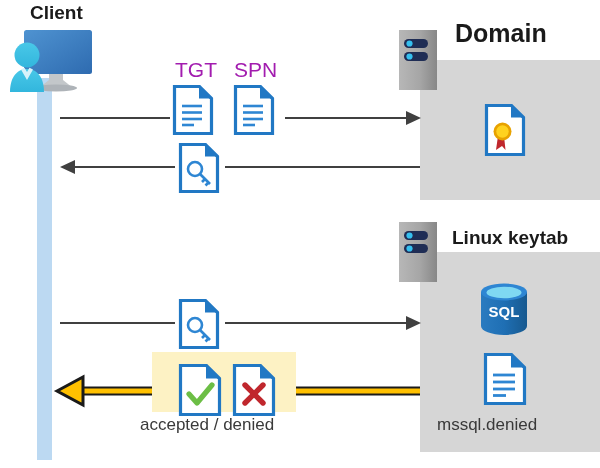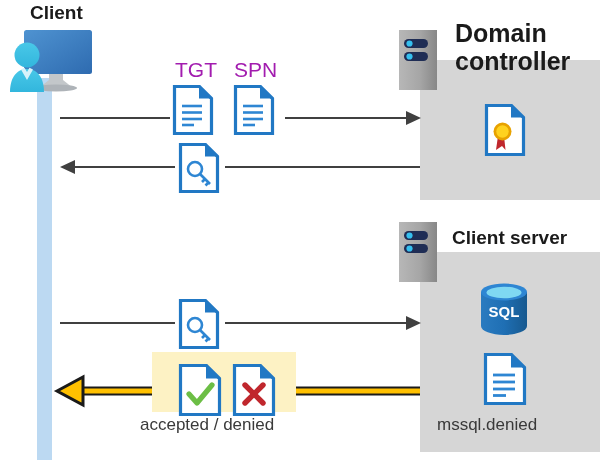--- a/index.html
+++ b/index.html
@@ -202,21 +202,20 @@
     </defs>
     <rect x="0" y="0" width="38" height="60" fill="url(#twrGrad1)"></rect>
     <rect x="5" y="9" width="24" height="9" rx="4.5" fill="#1f2d55"></rect>
     <rect x="5" y="22" width="24" height="9" rx="4.5" fill="#1f2d55"></rect>
     <circle cx="10.5" cy="13.5" r="3.1" fill="#35c0f0"></circle>
     <circle cx="10.5" cy="26.5" r="3.1" fill="#35c0f0"></circle>
   </svg>
 
   <div class="abs title" id="dc-title">
     <div>Domain</div>
-    <div>controller</div>
   </div>
 
   <svg class="abs icon" style="left:484px; top:103px; width:42px; height:54px;" viewBox="0 0 42 54" xmlns="http://www.w3.org/2000/svg">
     <path d="M2.5 2.5 h25 l12 12 v37 h-37 z" fill="#ffffff" stroke="#2178c4" stroke-width="3.2" stroke-linejoin="miter"></path>
     <path d="M27 2.5 v12 h12 z" fill="#2178c4"></path>
 
     <path d="M14 33 L12 47 L18 43 L21.5 47 L20 33 z" fill="#c0272d"></path>
 
     <circle cx="18.5" cy="28.5" r="9" fill="#e8a200"></circle>
     <circle cx="18.5" cy="28.5" r="6.2" fill="#ffd21f"></circle>
@@ -230,21 +229,21 @@
         <stop offset="100%" stop-color="#878787"></stop>
       </linearGradient>
     </defs>
     <rect x="0" y="0" width="38" height="60" fill="url(#twrGrad2)"></rect>
     <rect x="5" y="9" width="24" height="9" rx="4.5" fill="#1f2d55"></rect>
     <rect x="5" y="22" width="24" height="9" rx="4.5" fill="#1f2d55"></rect>
     <circle cx="10.5" cy="13.5" r="3.1" fill="#35c0f0"></circle>
     <circle cx="10.5" cy="26.5" r="3.1" fill="#35c0f0"></circle>
   </svg>
 
-  <div class="abs title" id="lx-title">Client server</div>
+  <div class="abs title" id="lx-title">Linux keytab</div>
 
   <svg class="abs icon" style="left:478px; top:282px; width:52px; height:54px;" viewBox="0 0 52 54" xmlns="http://www.w3.org/2000/svg">
     <defs>
       <linearGradient id="sqlBody" x1="0" y1="0" x2="1" y2="0">
         <stop offset="0%" stop-color="#2a7bc0"></stop>
         <stop offset="50%" stop-color="#1f6fb4"></stop>
         <stop offset="100%" stop-color="#17598f"></stop>
       </linearGradient>
     </defs>
     <path d="M3 10 h46 v34 a23 9 0 0 1 -46 0 z" fill="url(#sqlBody)"></path>

